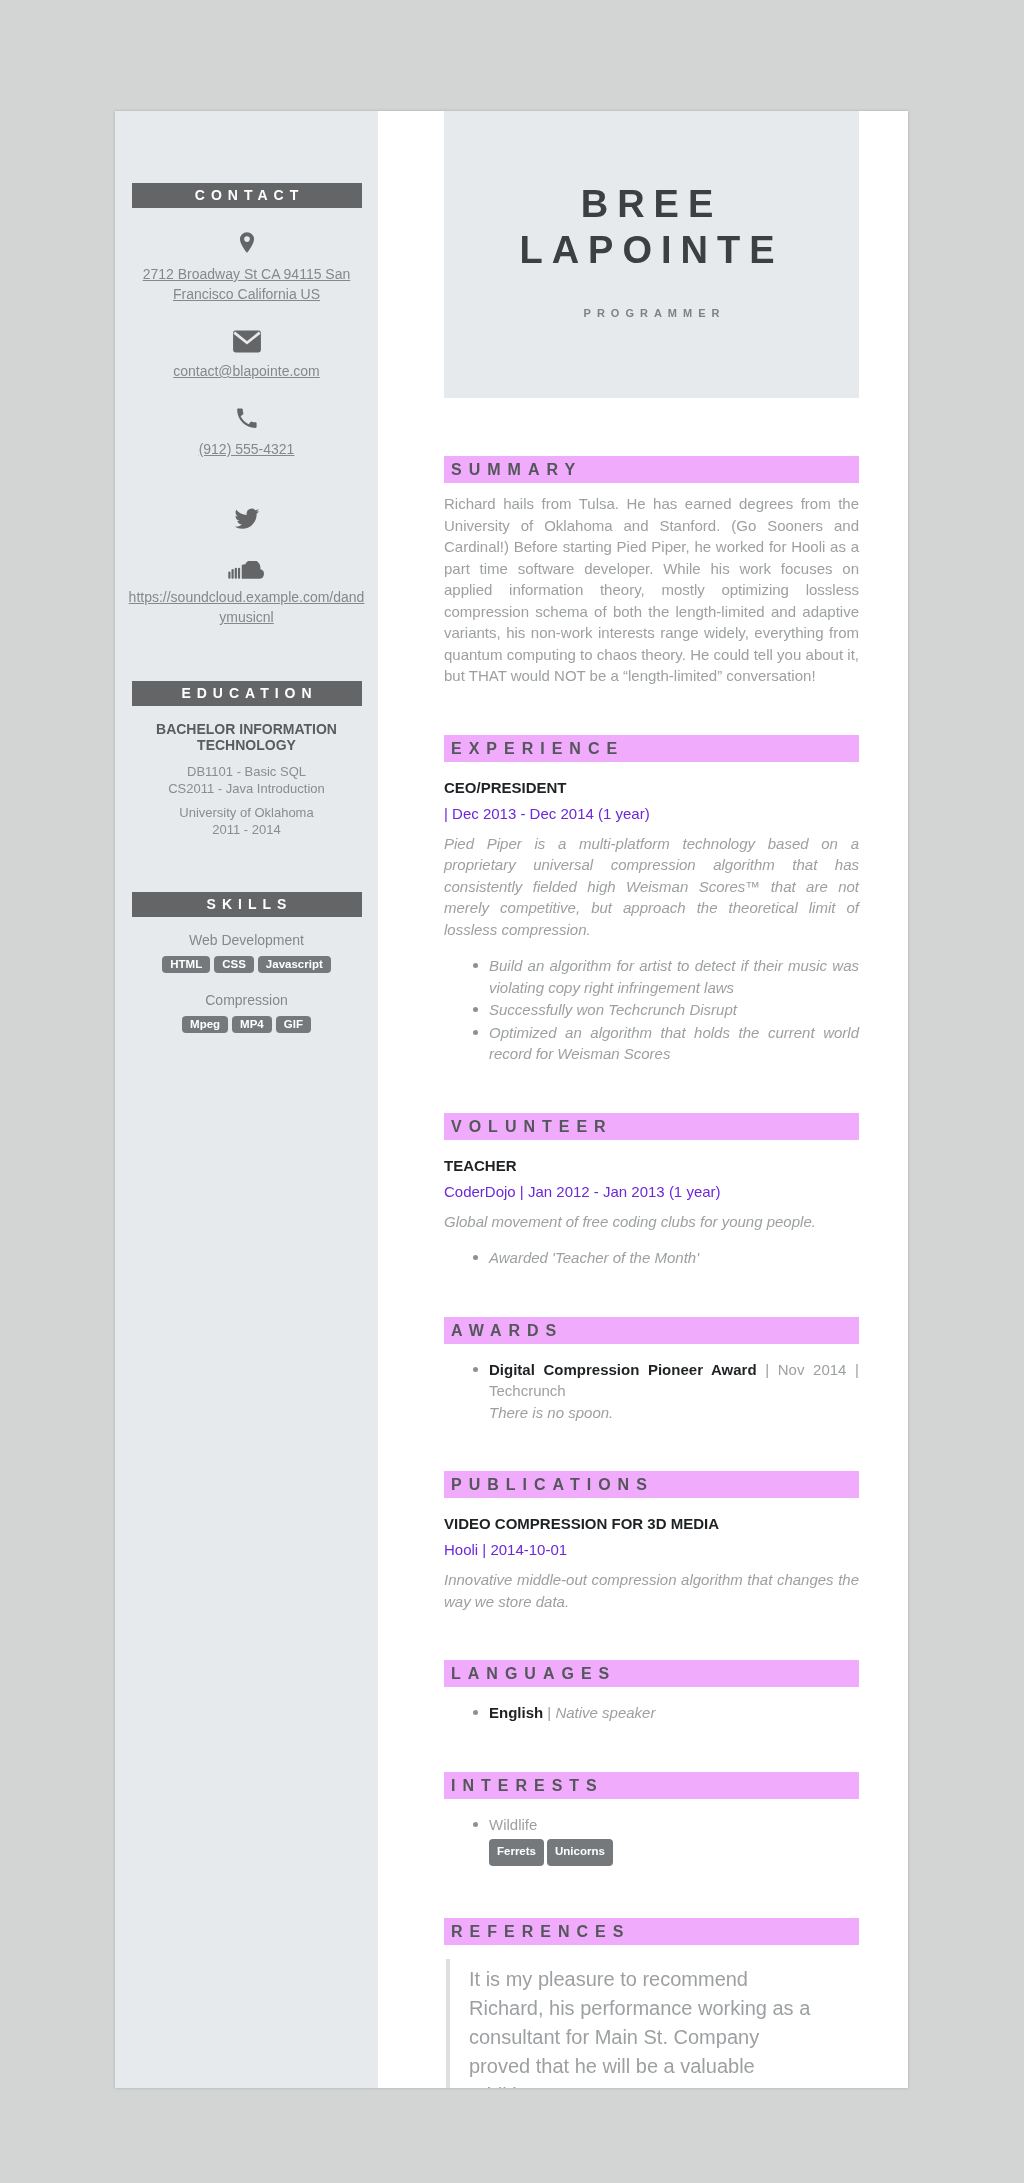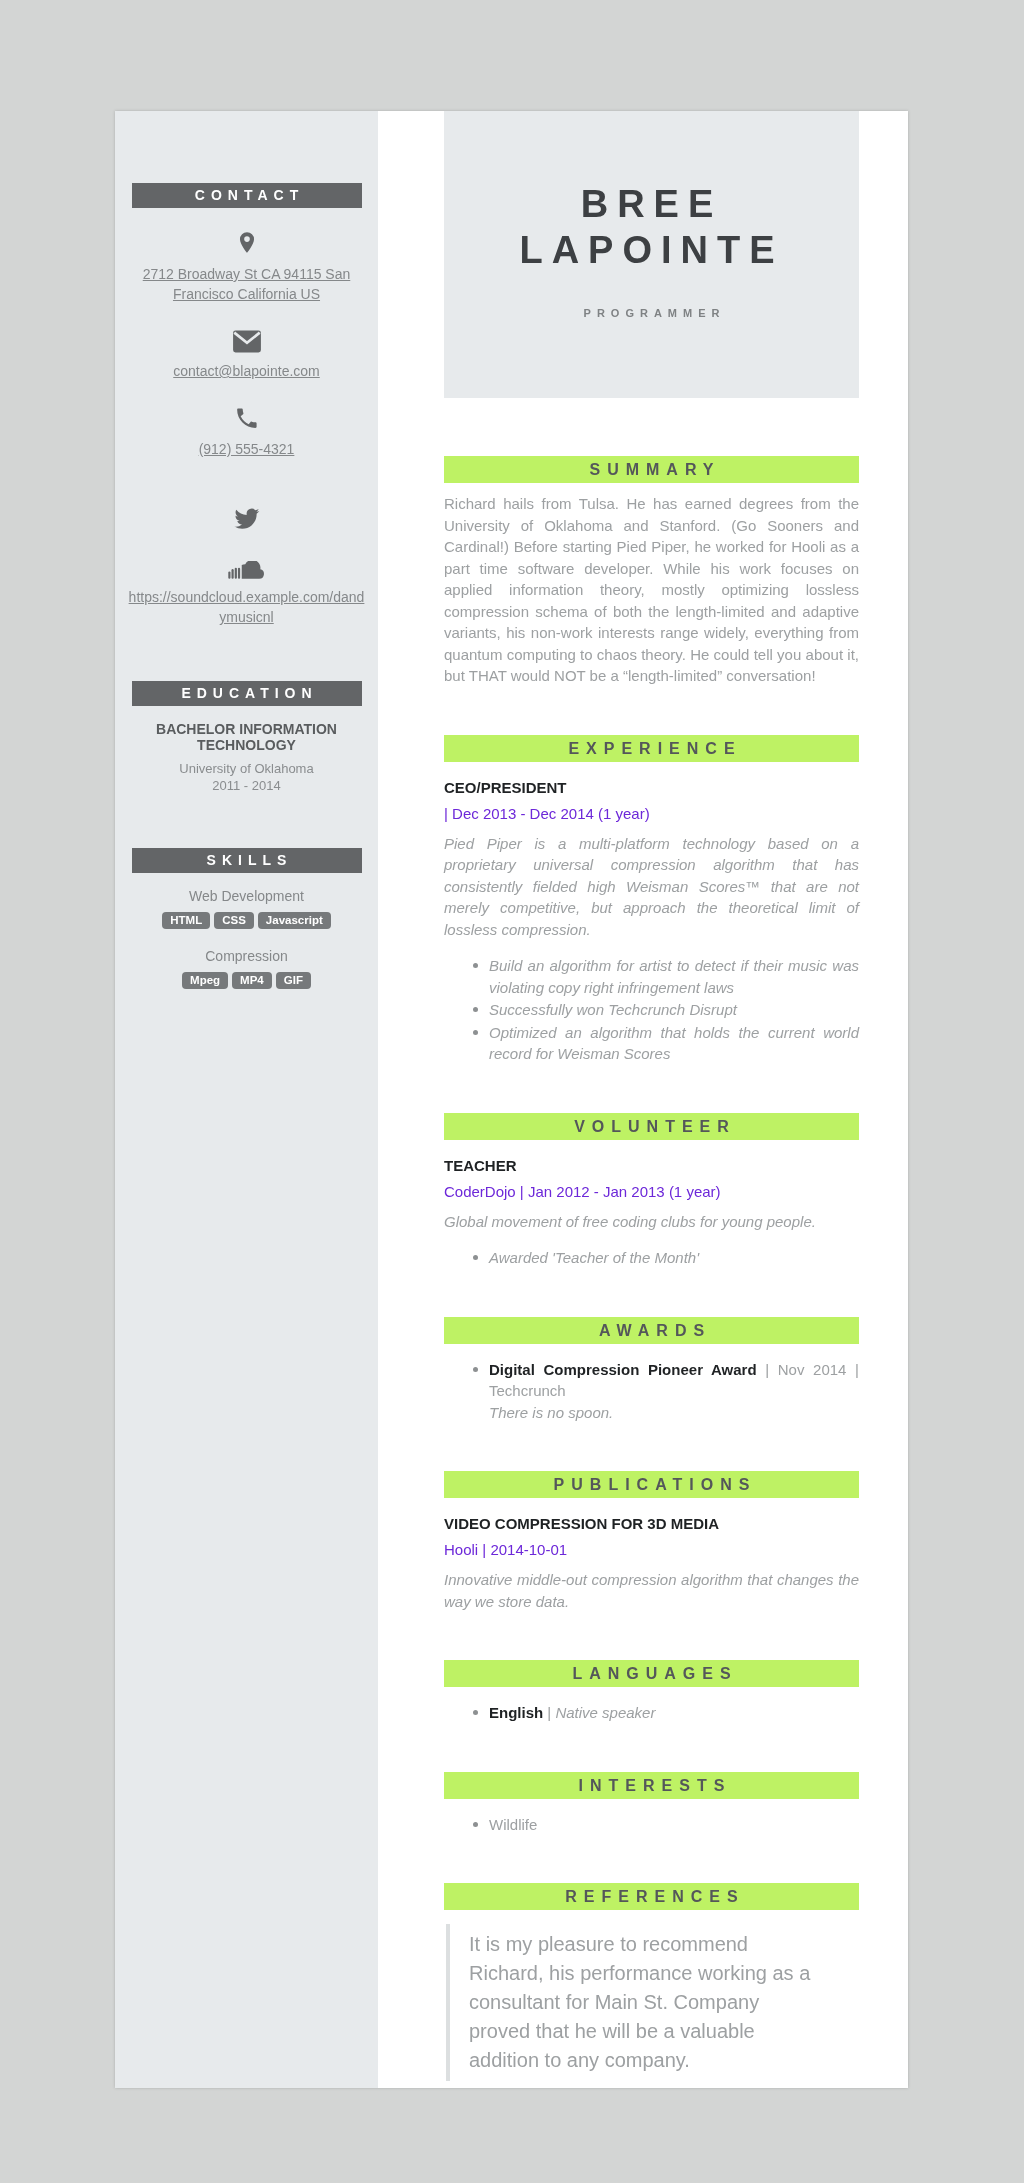--- a/index.html
+++ b/index.html
@@ -81,24 +81,24 @@
   }
   .job-title {
     margin-top:34px;
     font-size:11px; font-weight:bold;
     letter-spacing:6px; text-indent:6px;
     color:#7f8284;
   }
   .sec { margin-bottom:48px; }
   .sec-bar {
     height:27px; line-height:27px;
-    background:#bef264; color:#54575a;
+    background:#f0abfc; color:#54575a;
     font-size:16px; font-weight:bold;
     letter-spacing:7px; text-indent:7px;
-    text-align:center;
+    text-align:left;
   }
   .gray-body { color:#9da0a2; font-size:15px; line-height:21.5px; }
   .jt { text-align:justify; }
   .it { font-style:italic; }
   p.lead { margin:10px 0 0; }
   .role { margin:17px 0 0; font-size:15px; font-weight:bold; color:#1f2224; }
   .dateline { margin:9px 0 0; font-size:15px; font-weight:normal; color:#6d28d9; }
   p.desc { margin:11px 0 0; }
   ul.bullets {
     list-style:none; padding:0;
@@ -170,20 +170,24 @@
         <rect x="2.4" y="5.4" width="1.5" height="6.6" rx="0.75"></rect>
         <rect x="4.6" y="4.4" width="1.5" height="7.6" rx="0.75"></rect>
         <rect x="6.8" y="4.4" width="1.5" height="7.6" rx="0.75"></rect>
         <path d="M9.4 12h12a3.3 3.3 0 0 0 .7-6.5A5.5 5.5 0 0 0 11.8 2c-.9 0-1.7.2-2.4.6z"></path>
       </svg>
     </span>
     <div class="side-text">https://soundcloud.example.com/dandymusicnl</div>
 
     <div class="side-bar-title edu-bar">EDUCATION</div>
     <div class="edu-degree">BACHELOR INFORMATION TECHNOLOGY</div>
+    <div class="edu-courses">
+      <div>DB1101 - Basic SQL</div>
+      <div>CS2011 - Java Introduction</div>
+    </div>
     <div class="edu-school">
       <div>University of Oklahoma</div>
       <div>2011 - 2014</div>
     </div>
 
     <div class="side-bar-title skills-bar">SKILLS</div>
     <div class="skill-label">Web Development</div>
     <div class="badge-row">
       <span class="badge">HTML</span><span class="badge">CSS</span><span class="badge">Javascript</span>
     </div>
@@ -251,20 +255,23 @@
           <span class="strong-black">English</span><span> | </span><span class="it">Native speaker</span>
         </li>
       </ul>
     </section>
 
     <section class="sec">
       <div class="sec-bar">INTERESTS</div>
       <ul class="bullets">
         <li>
           <div class="interest-name">Wildlife</div>
+          <div class="interest-badges">
+            <span class="badge">Ferrets</span><span class="badge">Unicorns</span>
+          </div>
         </li>
       </ul>
     </section>
 
     <section class="sec">
       <div class="sec-bar">REFERENCES</div>
       <blockquote class="ref-quote">It is my pleasure to recommend Richard, his performance working as a consultant for Main St. Company proved that he will be a valuable addition to any company.</blockquote>
 
     </section>
 

